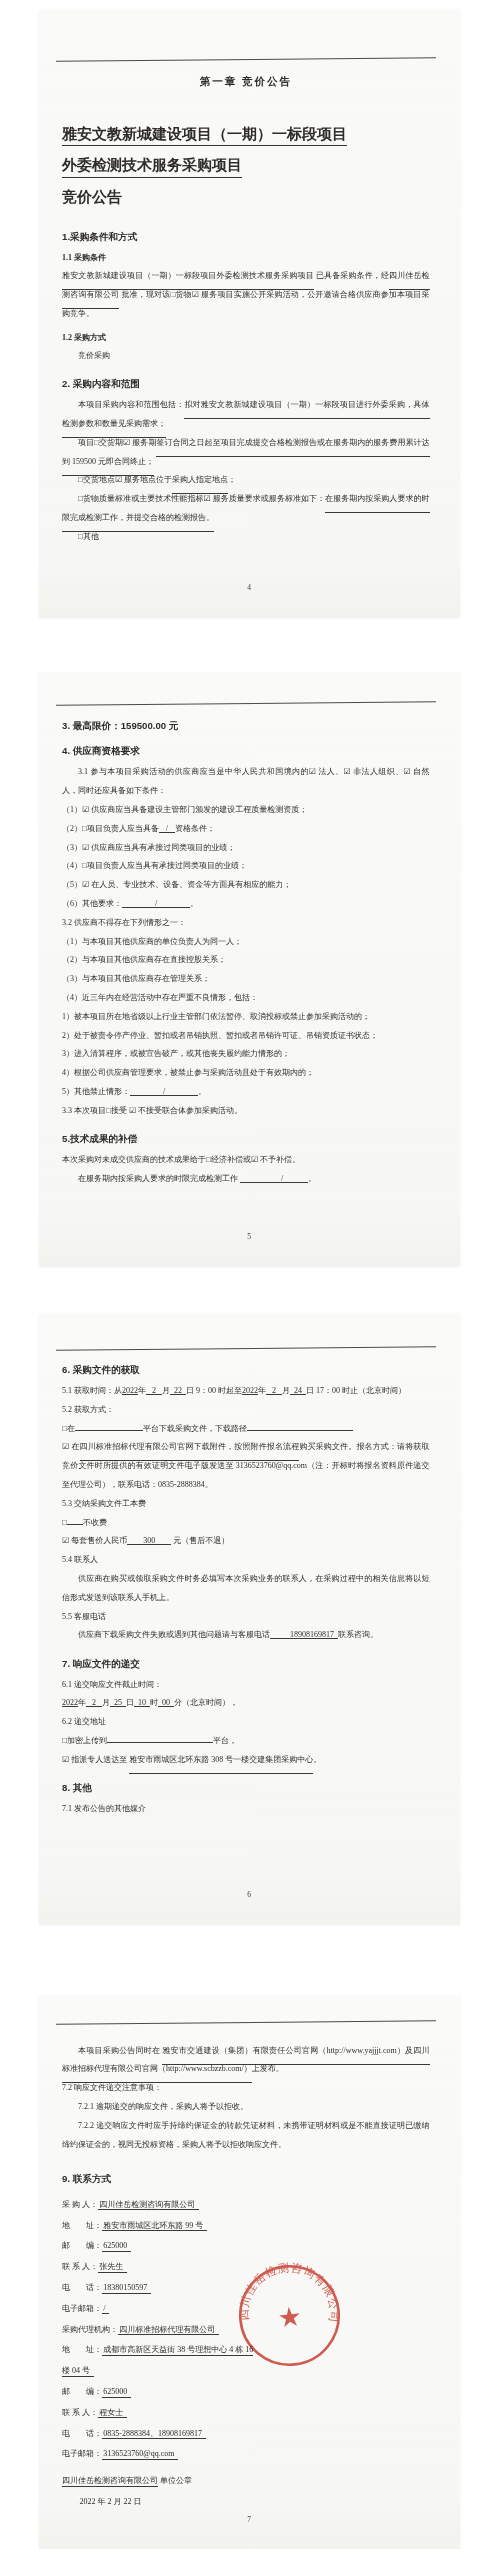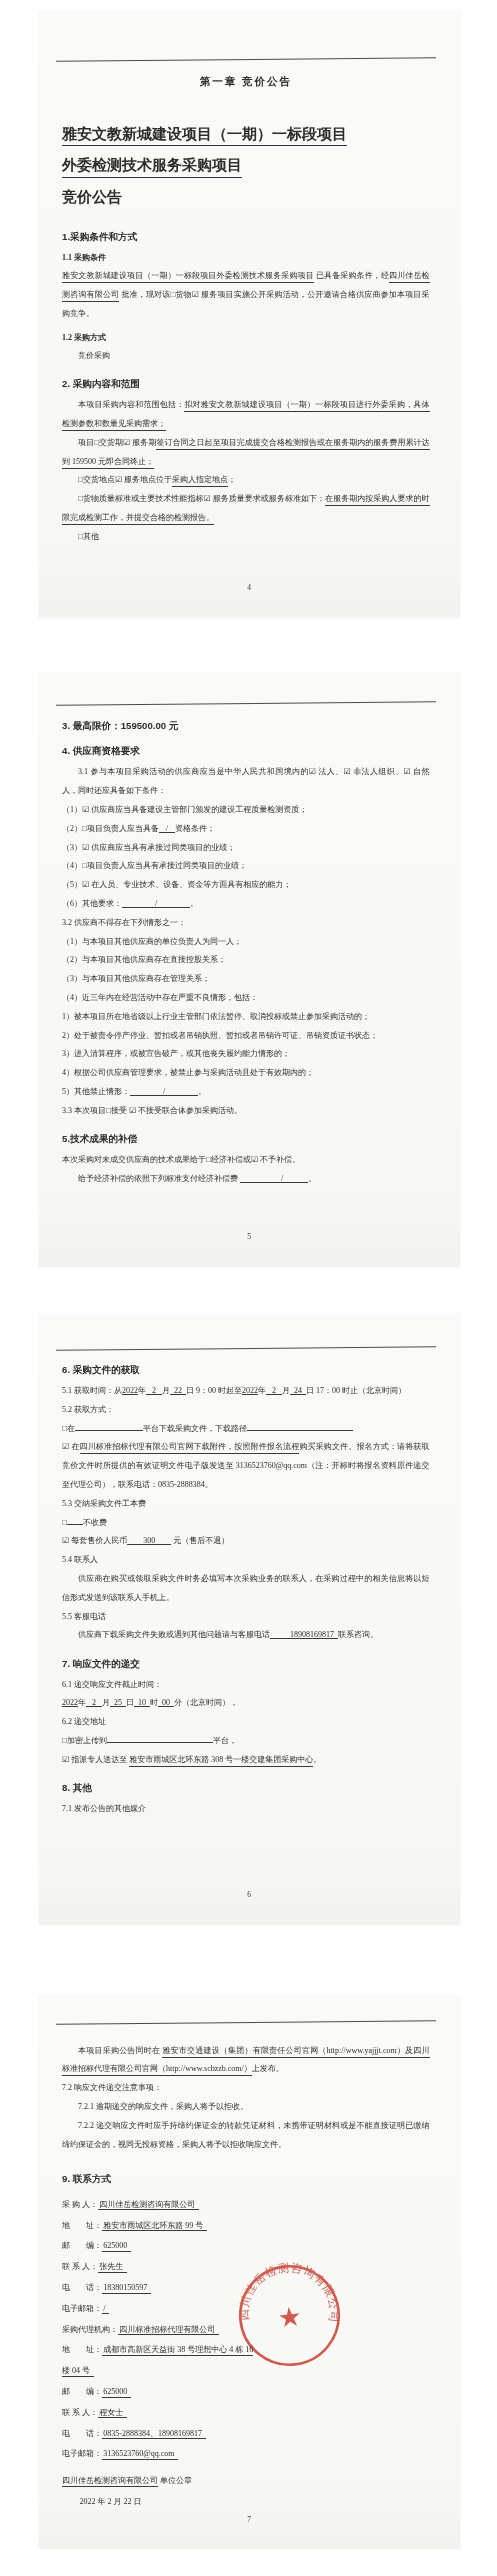--- a/index.html
+++ b/index.html
@@ -55,21 +55,21 @@
   }
   .h-sub{font-weight:bold;font-size:8px;margin:8.7px 0 3.7px 0;}
   p.para{
     font-size:8px;line-height:2.35;margin:0;
     text-align:justify;
   }
   .indent{text-indent:2em;}
   .ind1{margin-left:1.6em;}
   .ind2{margin-left:2.6em;}
   .mt{margin-top:3.7px;}
-  .u{border-bottom:0.6px solid #3a3a38;padding-bottom:2px;}
+  .u{border-bottom:0.6px solid #3a3a38;padding-bottom:9px;}
   .blank{
     display:inline-block;min-width:44px;height:1em;
     border-bottom:0.6px solid #3a3a38;text-align:center;
     vertical-align:baseline;line-height:1.2;
   }
   .blank.w-s{min-width:16px;}
   .blank.w-m{min-width:68px;}
   .blank.w-l{min-width:106px;}
   .pageno{
     position:absolute;left:0;right:0;bottom:25px;
@@ -155,21 +155,21 @@
     <p class="para ind2 mt">3）进入清算程序，或被宣告破产，或其他丧失履约能力情形的；</p>
     <p class="para ind2 mt">4）根据公司供应商管理要求，被禁止参与采购活动且处于有效期内的；</p>
     <p class="para ind2 mt">
       <span>5）其他禁止情形：</span><span class="blank w-m">/</span><span>。</span>
     </p>
     <p class="para mt">3.3 本次项目□接受 ☑ 不接受联合体参加采购活动。</p>
 
     <div class="h-sec">5.技术成果的补偿</div>
     <p class="para mt">本次采购对未成交供应商的技术成果给于□经济补偿或☑ 不予补偿。</p>
     <p class="para indent mt">
-      <span>给予经济补偿的依照下列标准支付经济补偿费</span> <span class="blank w-m">/</span><span>。</span>
+      <span>在服务期内按采购人要求的时限完成检测工作</span> <span class="blank w-m">/</span><span>。</span>
     </p>
 
     <div class="pageno">5</div>
   </div>
 
   <div class="page page-3">
     <div class="rule"></div>
 
     <div class="h-sec" style="margin-top:15px">6. 采购文件的获取</div>
     <p class="para ind1 mt">

